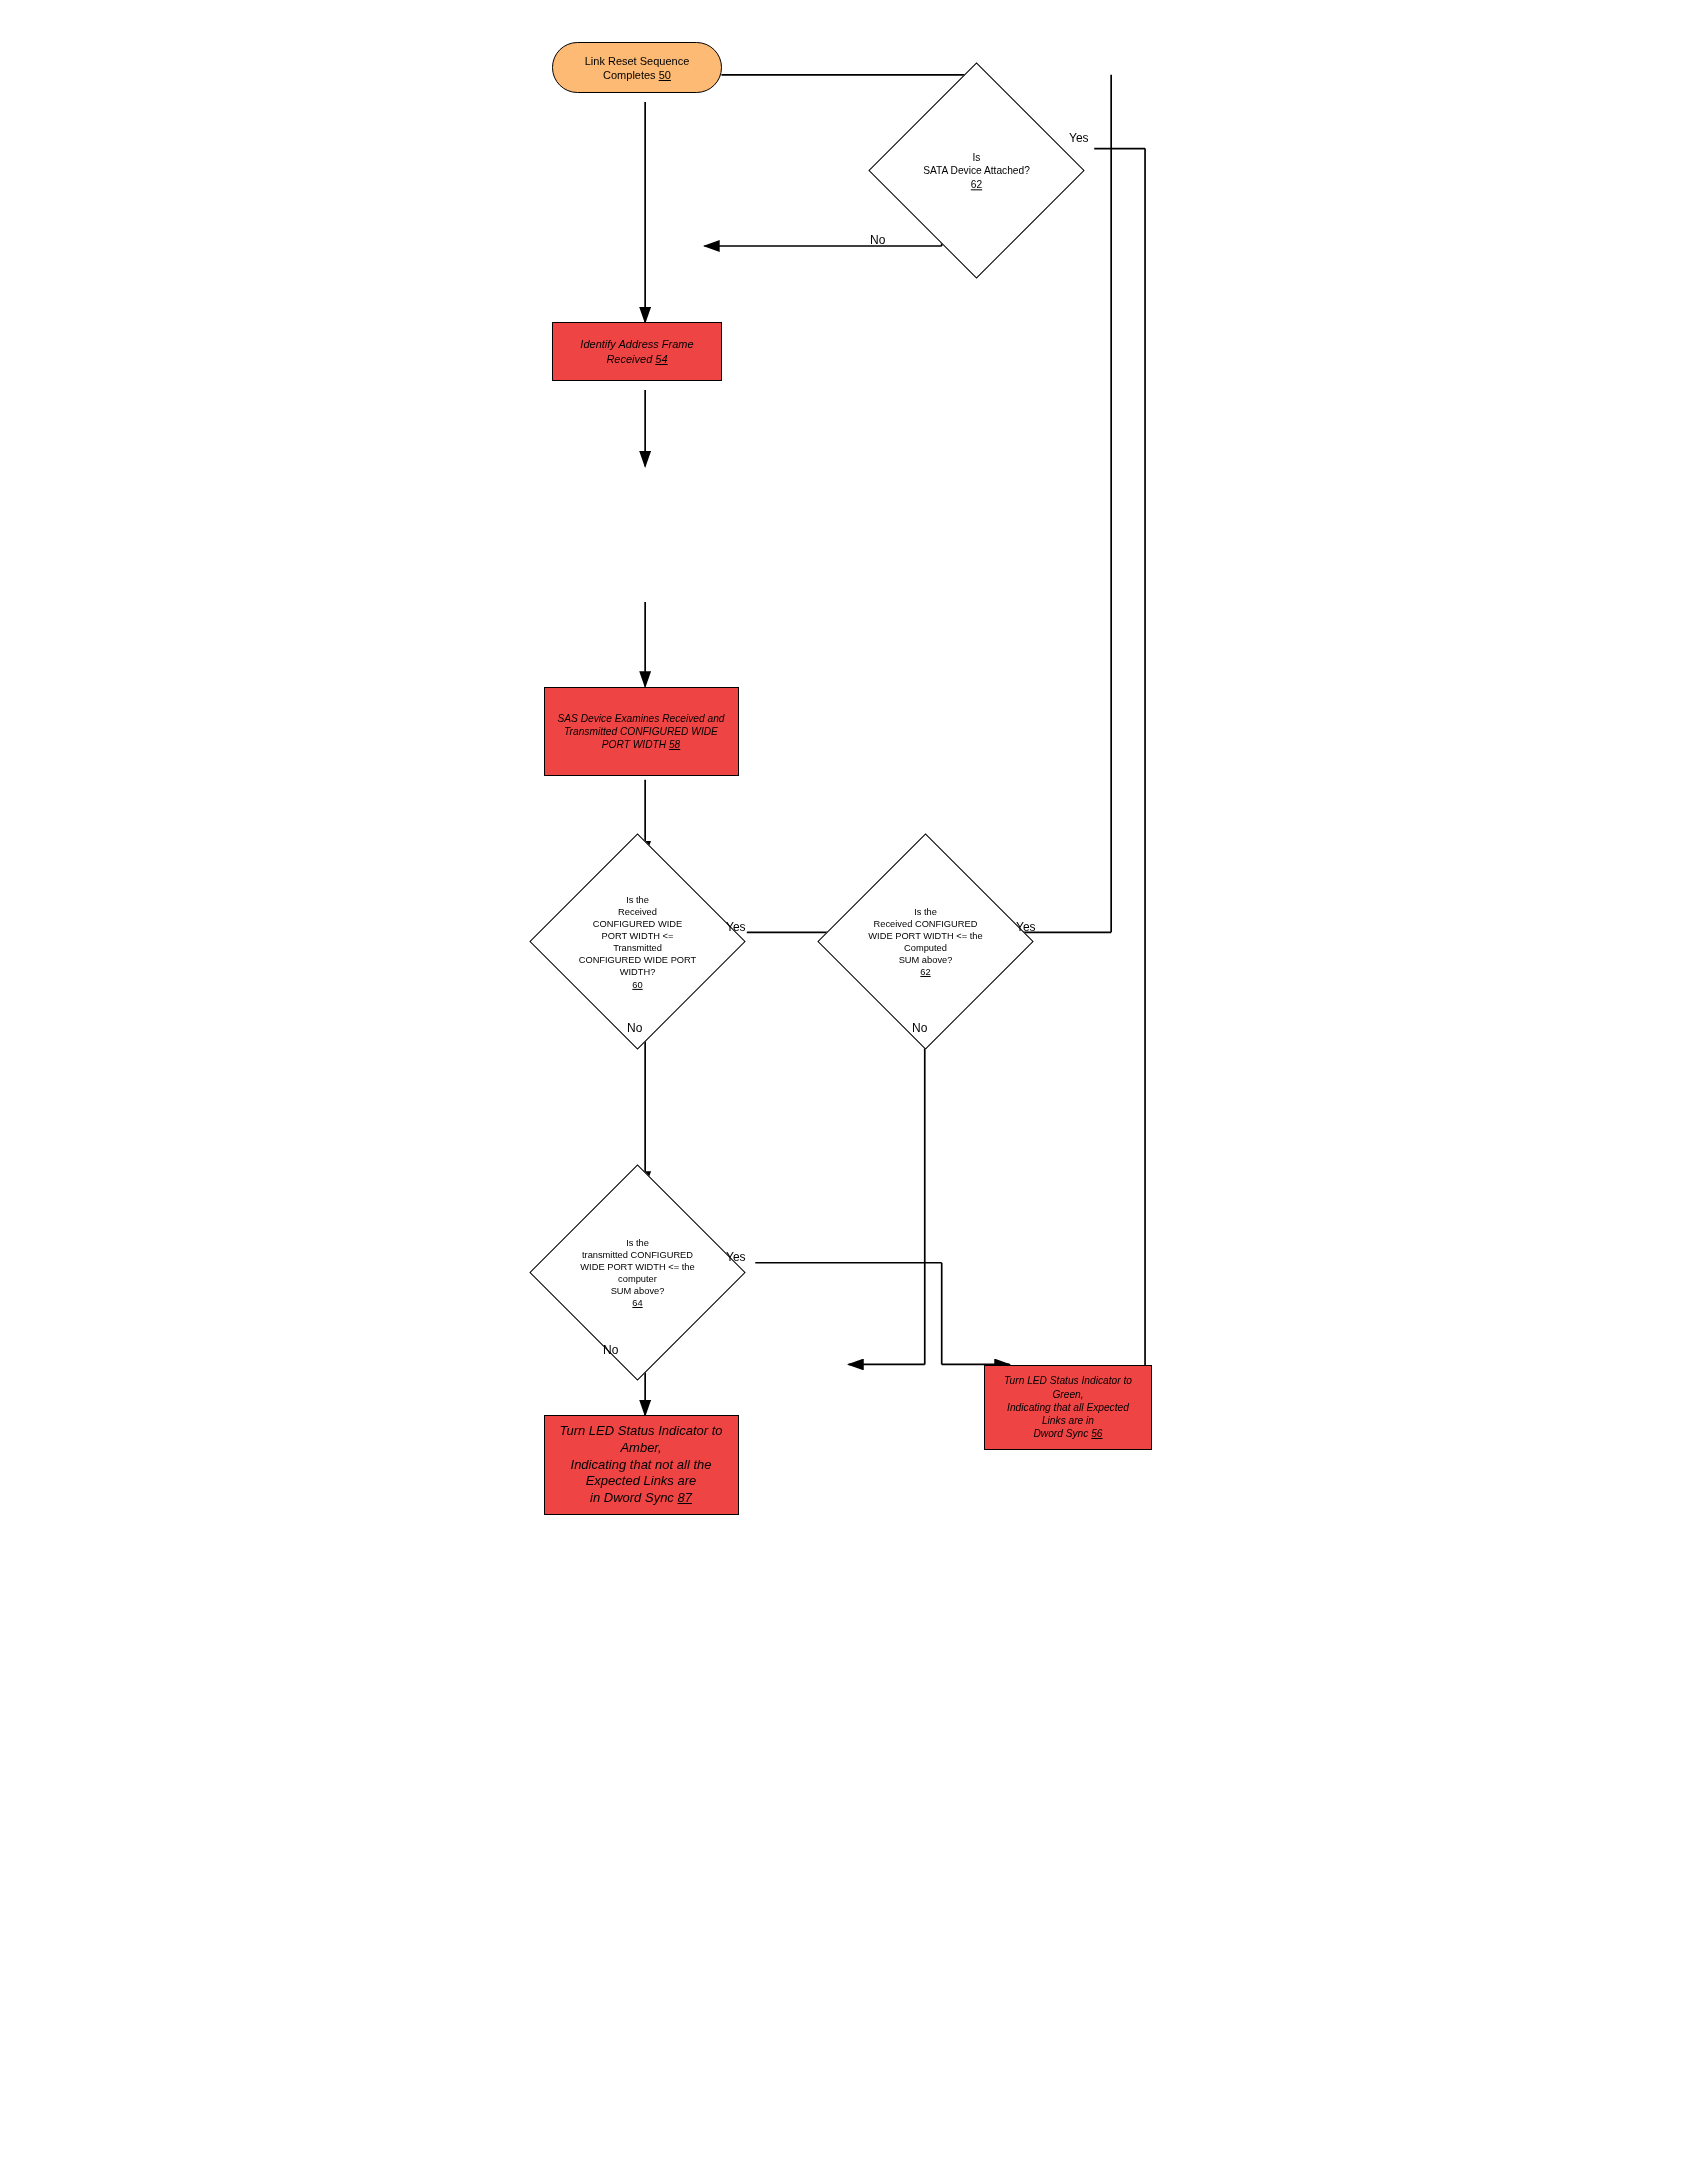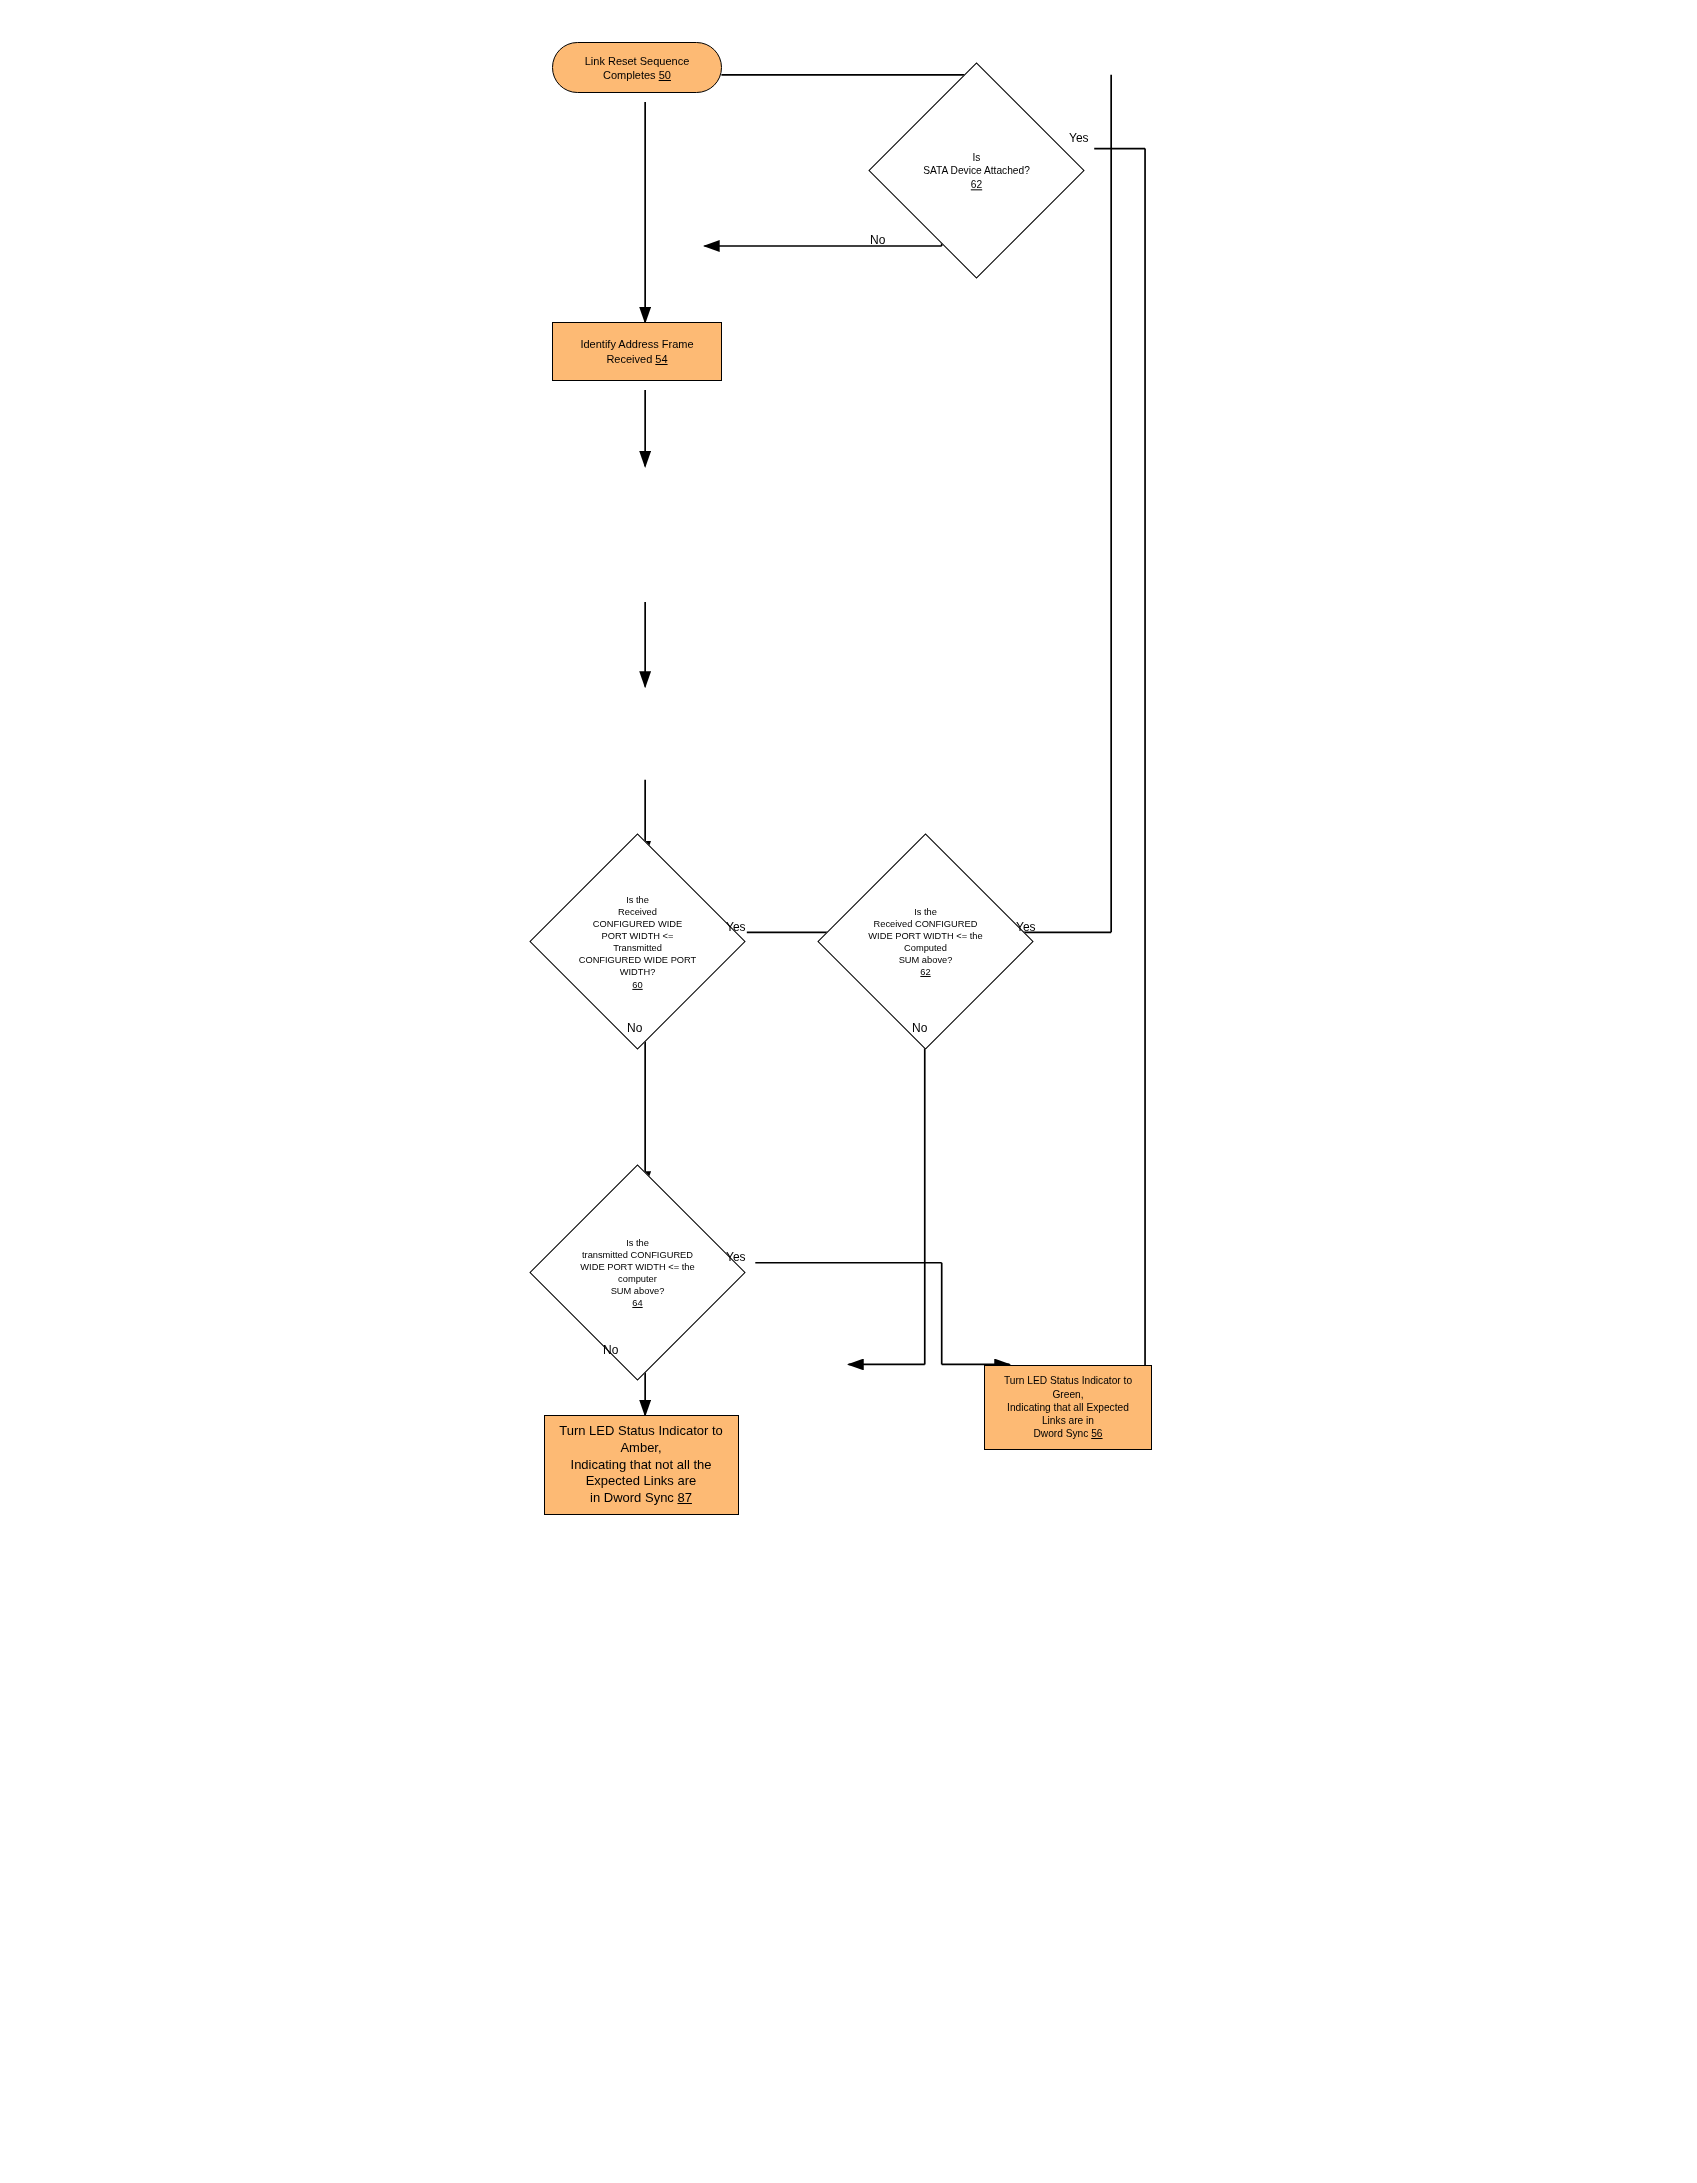--- a/index.html
+++ b/index.html
@@ -30,22 +30,23 @@
 
     .rounded-rect {
       border: 1.7px solid #000;
       border-radius: 25.4px;
       padding: 8.5px 17px;
       background: #fdba74;
     }
 
     .rect {
       border: 1.7px solid #000;
-      background: #fdba74;
+      background: #ef4444;
       padding: 6.8px 10.2px;
+      font-style: italic;
     }
 
     .diamond {
       width: 153px;
       height: 153px;
       background: #fff;
       border: 1.7px solid #000;
       transform: rotate(45deg);
       position: relative;
     }
@@ -143,20 +144,25 @@
   <span class="arrow-label" style="left:534px; top:114px;">Yes</span>
 
   <div class="node rect" style="left:17px; top:305px; width:170px; min-height:59px;">
     <span>
       <span>Identify Address Frame Received</span>
       <u> 54</u>
     </span>
   </div>
 
 
+  <div class="node rect" style="left:8.5px; top:670px; width:195px; min-height:89px; font-size:10.2px;">
+    <span>
+      SAS Device Examines Received and Transmitted CONFIGURED WIDE PORT WIDTH <u>58</u>
+    </span>
+  </div>
 
   <div class="node" style="left:17px; top:839px; width:170px; height:170px;">
     <div class="diamond">
       <div class="diamond-text" style="font-size:9.3px;">
         Is the<br>Received<br>CONFIGURED WIDE<br>PORT WIDTH &lt;= Transmitted<br>CONFIGURED WIDE PORT<br>WIDTH?<br><u>60</u>
       </div>
     </div>
   </div>
   <span class="arrow-label" style="left:191px; top:903px;">Yes</span>
   <span class="arrow-label" style="left:92px; top:1004px;">No</span>

